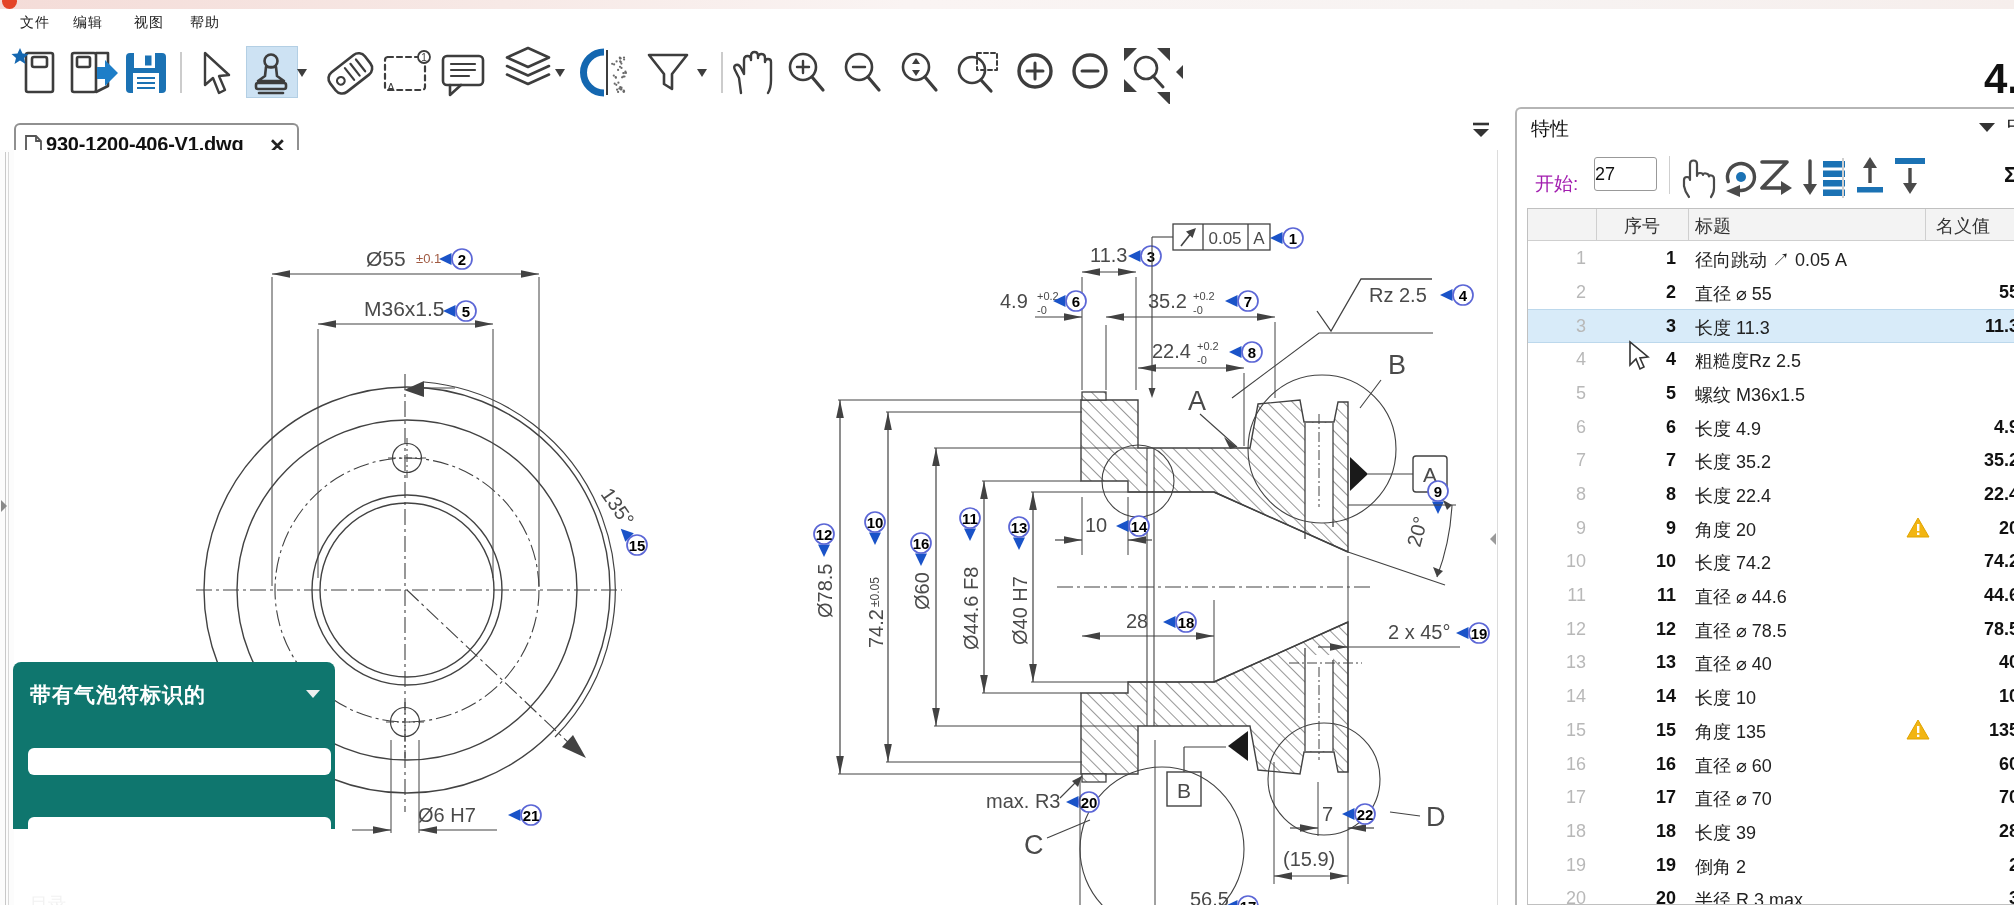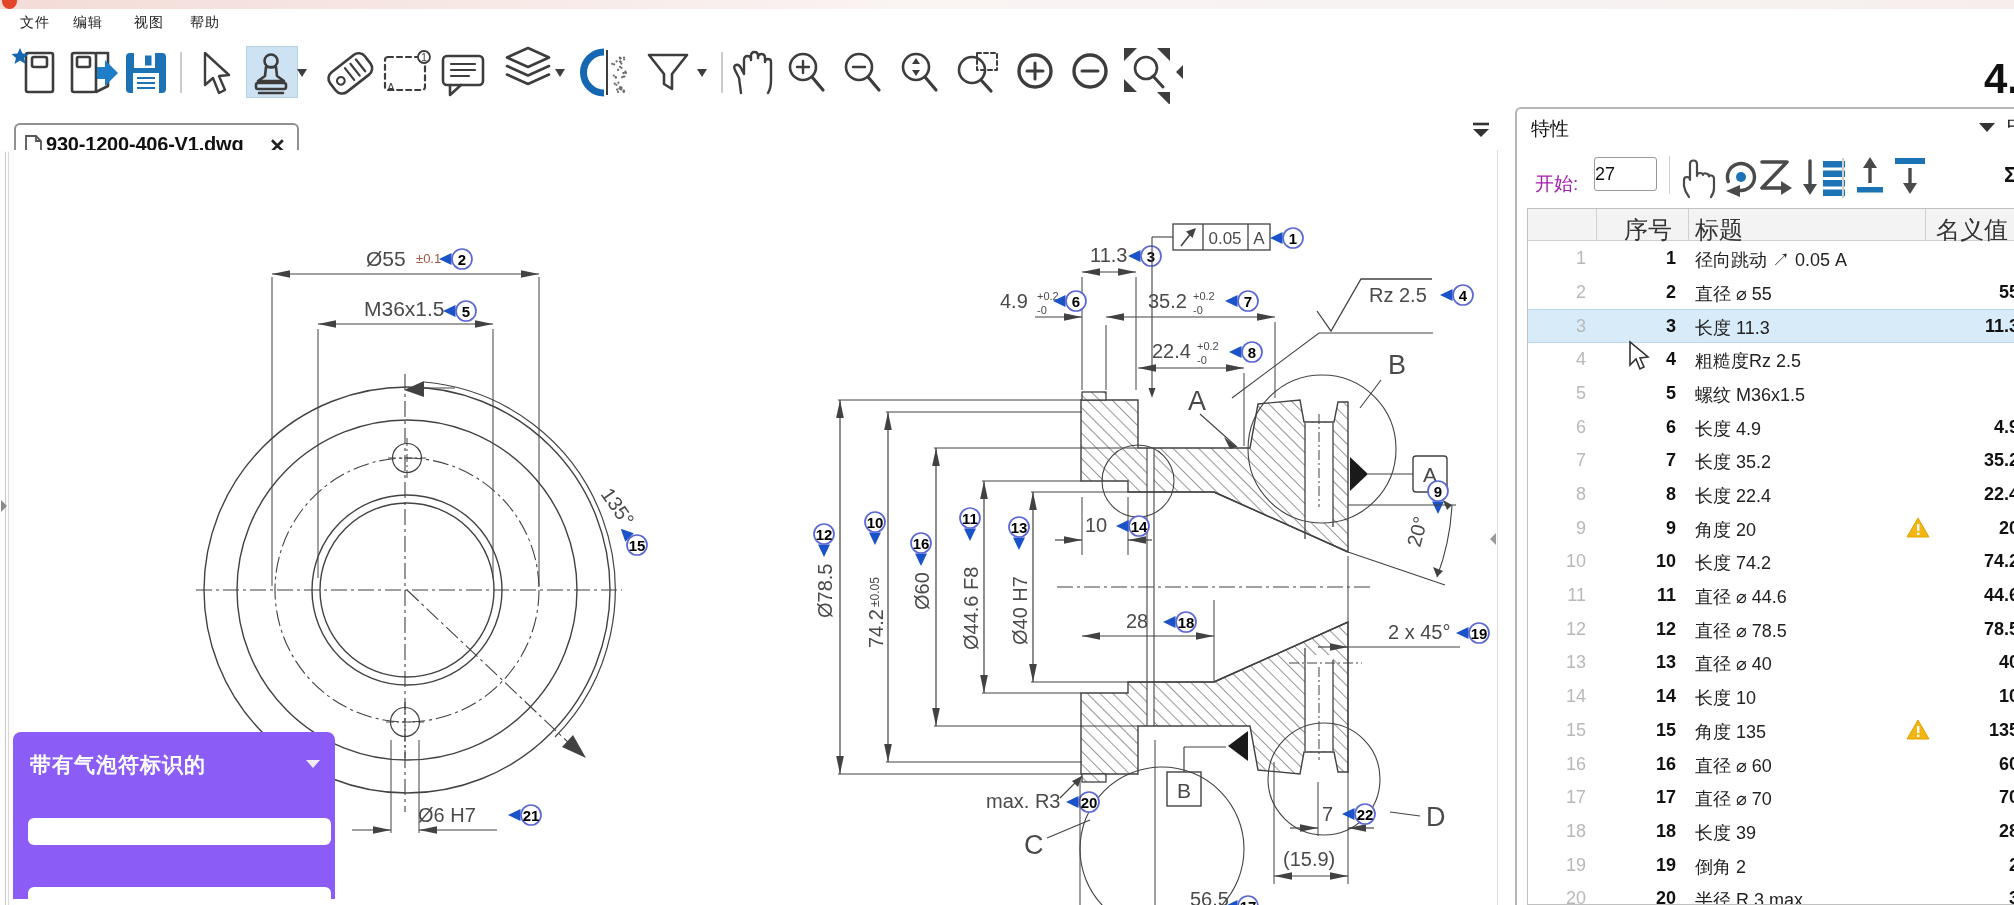--- a/index.html
+++ b/index.html
@@ -27,30 +27,30 @@
 border-right:8px solid transparent;border-top:9px solid #333;}
 #pclip{position:absolute;left:490px;top:3px;font-size:20px;color:#111;}
 #kslabel{position:absolute;left:18px;top:62px;font-size:19px;color:#a21caf;}
 #ksinput{position:absolute;left:77px;top:48px;width:63px;height:34px;border:1px solid #999;
 border-radius:3px;font-size:18px;color:#111;line-height:32px;}
 #sigma{position:absolute;left:487px;top:53px;font-size:22px;font-weight:bold;color:#111;}
 
 #ptable{position:absolute;left:10px;top:99px;width:489px;height:697px;border:1px solid #c0c0c0;border-right:none;background:#fff;overflow:hidden;}
 #thead{position:absolute;left:0;top:0;width:489px;height:32px;background:#f3f3f3;border-bottom:1px solid #cfcfcf;}
 #thead .hsep{position:absolute;top:0;width:1px;height:32px;background:#cfcfcf;}
-#thead span{position:absolute;top:5px;font-size:24px;color:#333;font-family:Liberation Serif, serif;}
+#thead span{position:absolute;top:5px;font-size:18px;color:#333;font-family:Liberation Serif, serif;}
 .trow{position:absolute;left:0;width:489px;height:34px;}
 .rowsel{background:#d8ebf9;border-top:1px solid #bcd8ec;border-bottom:1px solid #bcd8ec;}
 .ridx{position:absolute;width:50px;text-align:right;font-size:18px;color:#b8b8b8;top:6px;left:8px;}
 .rno{position:absolute;width:60px;text-align:right;font-size:18px;font-weight:bold;color:#111;top:6px;left:88px;}
 .rtitle{position:absolute;left:167px;top:6px;font-size:18px;color:#222;}
 .rval{position:absolute;left:339px;width:152px;text-align:right;top:6px;font-size:18px;font-weight:bold;color:#111;}
 .warn{position:absolute;left:378px;top:5px;}
 
-#dpanel{position:absolute;left:13px;top:732px;width:322px;height:167px;background:#8b5cf6;border-radius:8px 8px 0 0;}
+#dpanel{position:absolute;left:13px;top:662px;width:322px;height:167px;background:#0f766e;border-radius:8px 8px 0 0;}
 #dpanel .dtitle{position:absolute;left:17px;top:19px;font-size:21px;font-weight:bold;color:#fff;letter-spacing:1px;}
 #dpanel .dtri{position:absolute;left:293px;top:28px;width:0;height:0;border-left:7px solid transparent;border-right:7px solid transparent;border-top:8px solid #eee;}
 #dpanel .dlab{position:absolute;left:17px;font-size:18px;color:#f2f2f2;margin-top:40px;}
 #dpanel .dinput{position:absolute;left:15px;width:303px;height:27px;background:#fff;border-radius:6px;}
 </style>
 </head>
 <body>
 <div id="titlebar">
     <div id="reddot"></div>
   </div>

